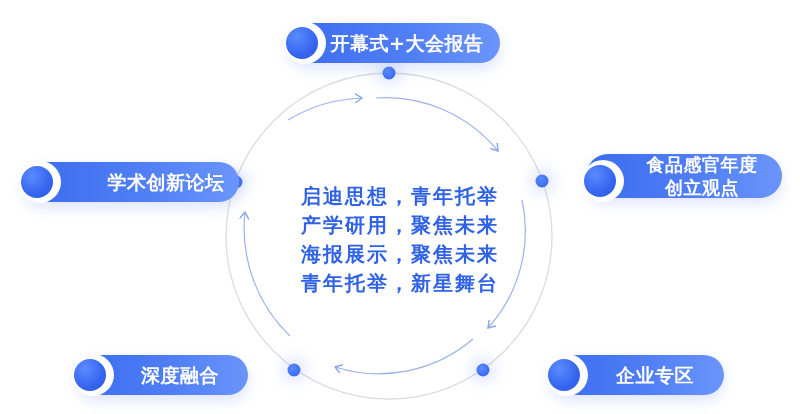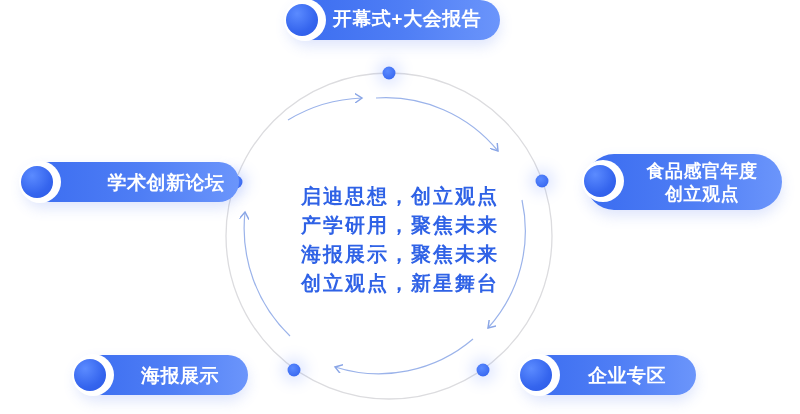--- a/index.html
+++ b/index.html
@@ -9,21 +9,21 @@
   svg.rings { position:absolute; left:0; top:0; }
   .pill { position:absolute; height:40px; border-radius:20px;
           background:linear-gradient(90deg, #3a6cf0 0%, #4f7ef5 55%, #6b95fb 100%);
           box-shadow:0 6px 14px rgba(70,110,240,0.18);
           display:flex; align-items:center; justify-content:center; }
   .pill .ball { position:absolute; left:-4px; top:-1px; width:42px; height:42px; border-radius:50%;
                 background:#ffffff; }
   .pill .ball::after { content:""; position:absolute; left:2px; top:5px; width:32px; height:32px; border-radius:50%;
                 background:radial-gradient(circle at 35% 30%, #5b8bff 0%, #3565ee 60%, #2b59e6 100%); }
   .pill .label { color:#ffffff; font-weight:bold; font-size:19px; letter-spacing:0.5px; position:relative; z-index:1; padding-left:30px; text-align:center; line-height:24px; }
-  .pill.tall { height:56px; border-radius:28px; }
+  .pill.tall { height:44px; border-radius:28px; }
   .pill.tall .ball { top:6px; }
   .dot { position:absolute; width:13px; height:13px; border-radius:50%;
          background:radial-gradient(circle at 40% 35%, #5a8aff, #2f5fec);
          box-shadow:0 0 14px 6px rgba(90,130,255,0.18); transform:translate(-50%,-50%); }
   .center-text { position:absolute; left:280px; top:182px; width:240px; color:#2f62e6;
                  font-weight:bold; font-size:20px; line-height:29px; letter-spacing:2px; text-align:center; }
   .center-text div { white-space:nowrap; }
 </style>
 </head>
 <body>
@@ -45,47 +45,47 @@
     <path d="M 473 339 A 145 145 0 0 1 335 367" fill="none" stroke="#9bb3ea" stroke-width="1.2" marker-end="url(#arrowhead)"></path>
     <path d="M 290 336 A 150 150 0 0 1 245 212" fill="none" stroke="#9bb3ea" stroke-width="1.2" marker-end="url(#arrowhead)"></path>
   </svg>
 
   <div class="dot" style="left:389px; top:73px;"></div>
   <div class="dot" style="left:542px; top:181px;"></div>
   <div class="dot" style="left:483px; top:370px;"></div>
   <div class="dot" style="left:294px; top:370px;"></div>
   <div class="dot" style="left:236px; top:182px;"></div>
 
-  <div class="pill" style="left:288px; top:0; width:212px;font-family:Liberation Mono, monospace;">
+  <div class="pill" style="left:288px; top:23px; width:212px;">
     <span class="ball"></span>
     <span class="label" style="padding-left:26px;">开幕式+大会报告</span>
   </div>
 
   <div class="pill tall" style="left:586px; top:154px; width:196px;">
     <span class="ball"></span>
     <span class="label" style="padding-left:36px; font-size:18px; line-height:23px;">
       <div>食品感官年度</div>
       <div>创立观点</div>
     </span>
   </div>
 
-  <div class="pill" style="left:522px; top:355px; width:174px;">
+  <div class="pill" style="left:550px; top:355px; width:174px;">
     <span class="ball"></span>
     <span class="label" style="padding-left:36px;">企业专区</span>
   </div>
 
   <div class="pill" style="left:76px; top:355px; width:172px;">
     <span class="ball"></span>
-    <span class="label" style="padding-left:36px;">海报展示</span>
+    <span class="label" style="padding-left:36px;">深度融合</span>
   </div>
 
   <div class="pill" style="left:23px; top:162px; width:176px;padding-left:40px;">
     <span class="ball"></span>
     <span class="label" style="padding-left:30px;">学术创新论坛</span>
   </div>
 
   <div class="center-text">
-    <div>启迪思想，创立观点</div>
+    <div>启迪思想，青年托举</div>
     <div>产学研用，聚焦未来</div>
     <div>海报展示，聚焦未来</div>
-    <div>创立观点，新星舞台</div>
+    <div>青年托举，新星舞台</div>
   </div>
 </div>
 
 </body></html>

